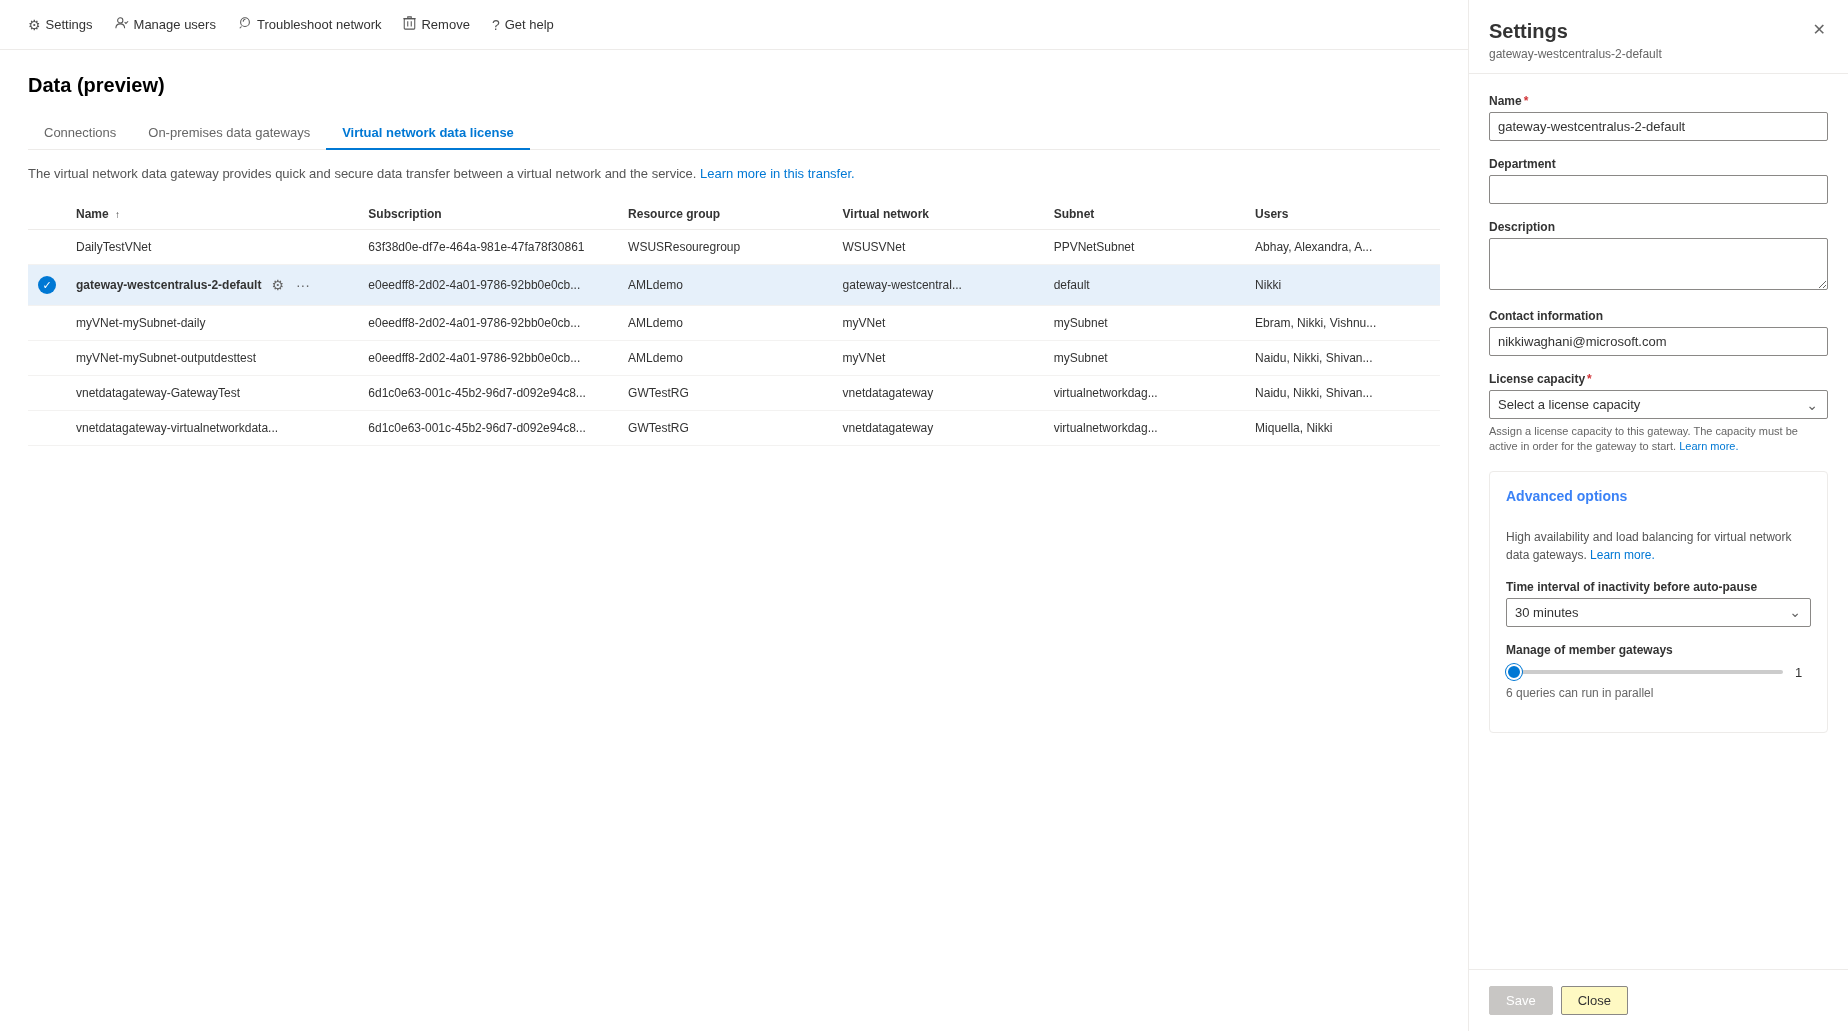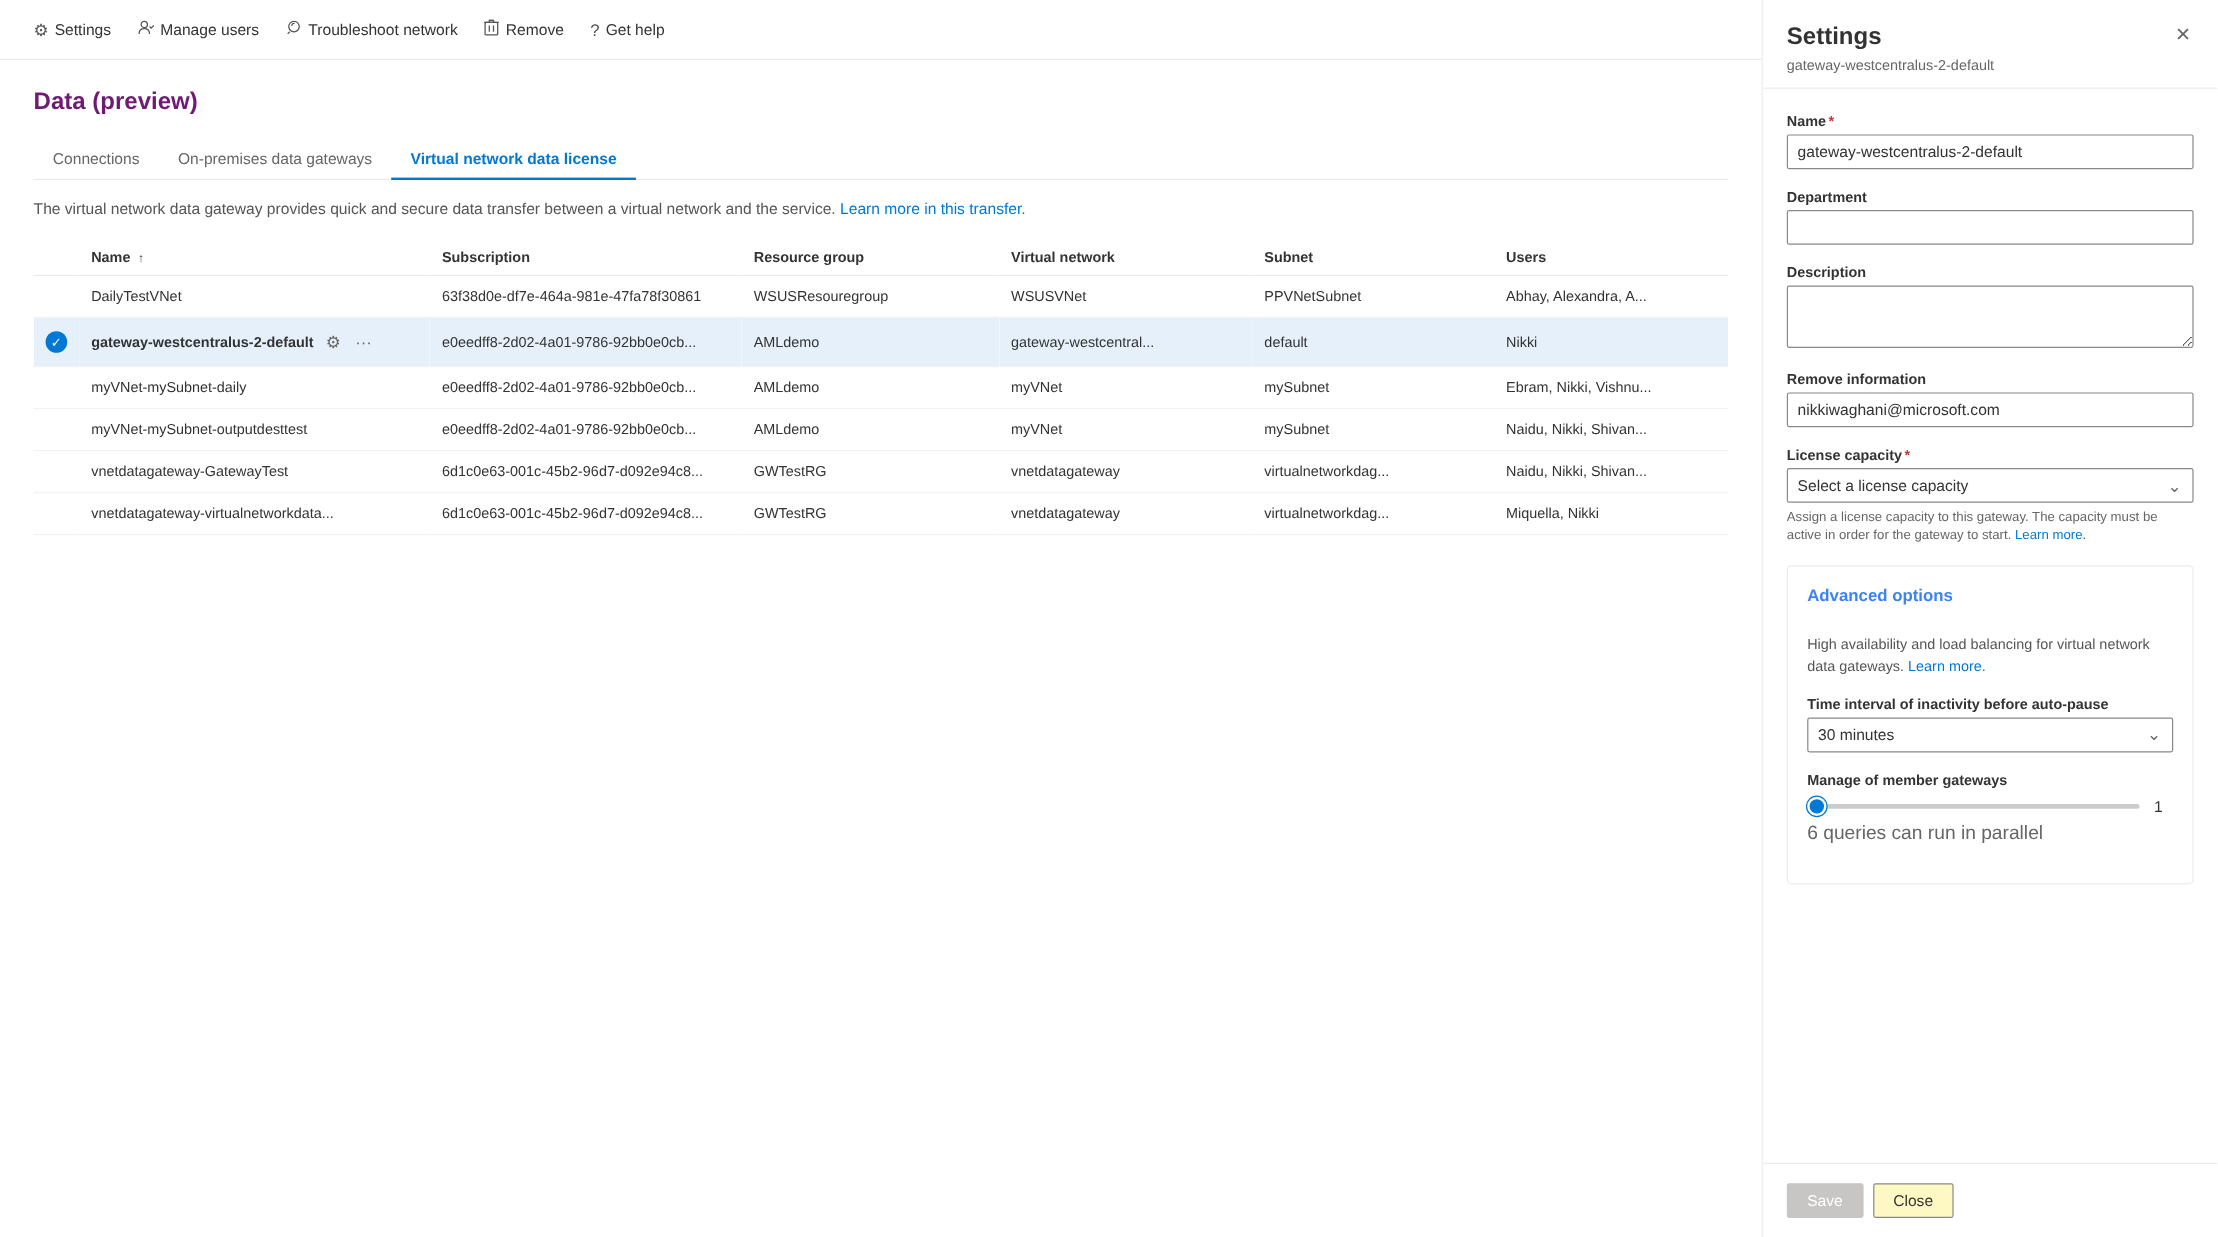--- a/index.html
+++ b/index.html
@@ -39,21 +39,21 @@
     .toolbar-icon {
       font-size: 14px;
       color: #555;
     }
     .page-body {
       padding: 24px 28px;
     }
     .page-title {
       font-size: 20px;
       font-weight: 600;
-      color: #701a75;
+      color: #000000;
       margin-bottom: 20px;
     }
     .tabs {
       display: flex;
       gap: 0;
       border-bottom: 1px solid #edebe9;
       margin-bottom: 16px;
     }
     .tab {
       padding: 8px 16px;
@@ -294,21 +294,21 @@
       border: 2px solid #fff;
       box-shadow: 0 0 0 1px #0078d4;
       cursor: pointer;
     }
     .slider-value {
       font-size: 13px;
       color: #333;
       min-width: 16px;
     }
     .parallel-info {
-      font-size: 16px;
+      font-size: 12px;
       color: #666;
       margin-top: 6px;
     }
     .panel-footer {
       padding: 16px 20px;
       border-top: 1px solid #edebe9;
       display: flex;
       gap: 8px;
     }
     .btn-primary {
@@ -498,21 +498,21 @@
       <label class="field-label">Department</label>
       <input type="text" class="field-input" value="" style="">
     </div>
 
     <div class="field-group">
       <label class="field-label">Description</label>
       <textarea class="field-textarea" style=""></textarea>
     </div>
 
     <div class="field-group">
-      <label class="field-label">Remove information</label>
+      <label class="field-label">Contact information</label>
       <input type="text" class="field-input" value="nikkiwaghani@microsoft.com" style="">
     </div>
 
     <div class="field-group">
       <label class="field-label">
         <span>License capacity</span><span class="required">*</span>
       </label>
       <div class="select-wrapper">
         <select class="field-select">
           <option value="Select a license capacity">Select a license capacity</option>

